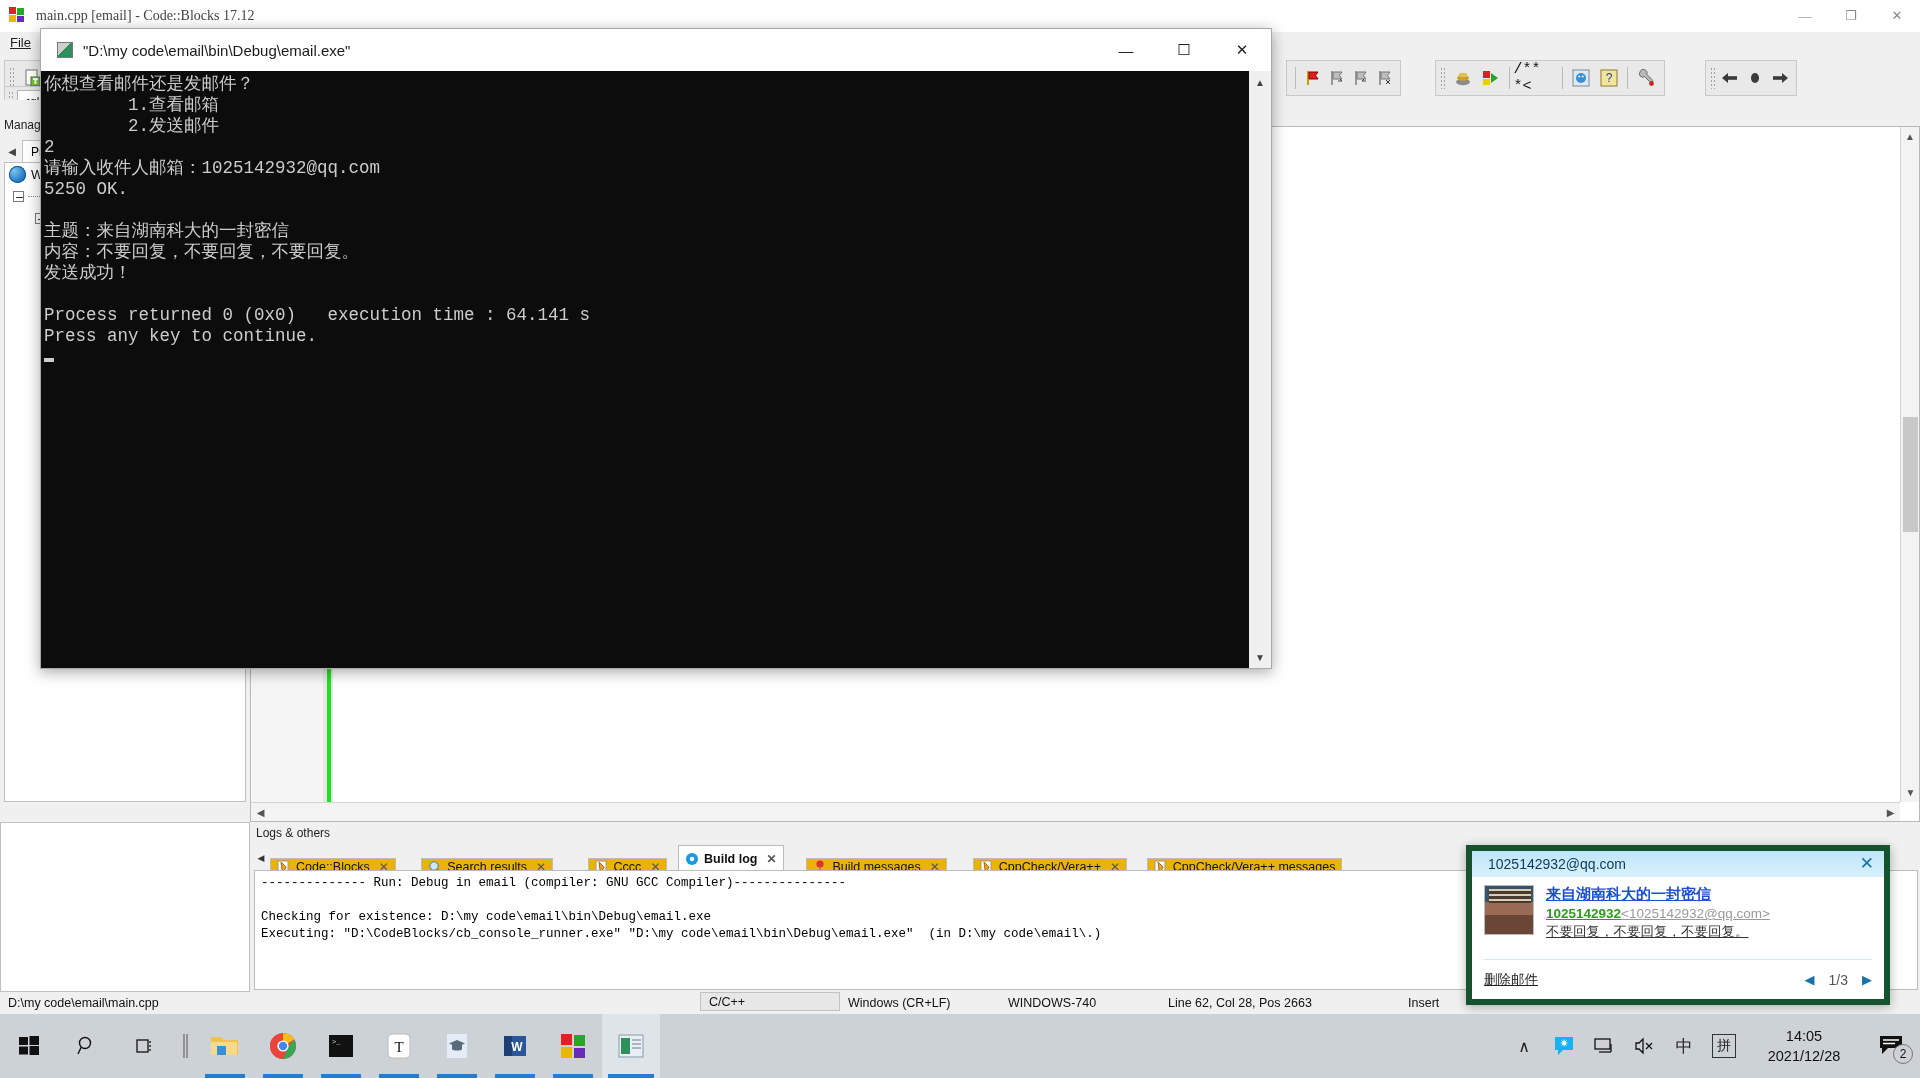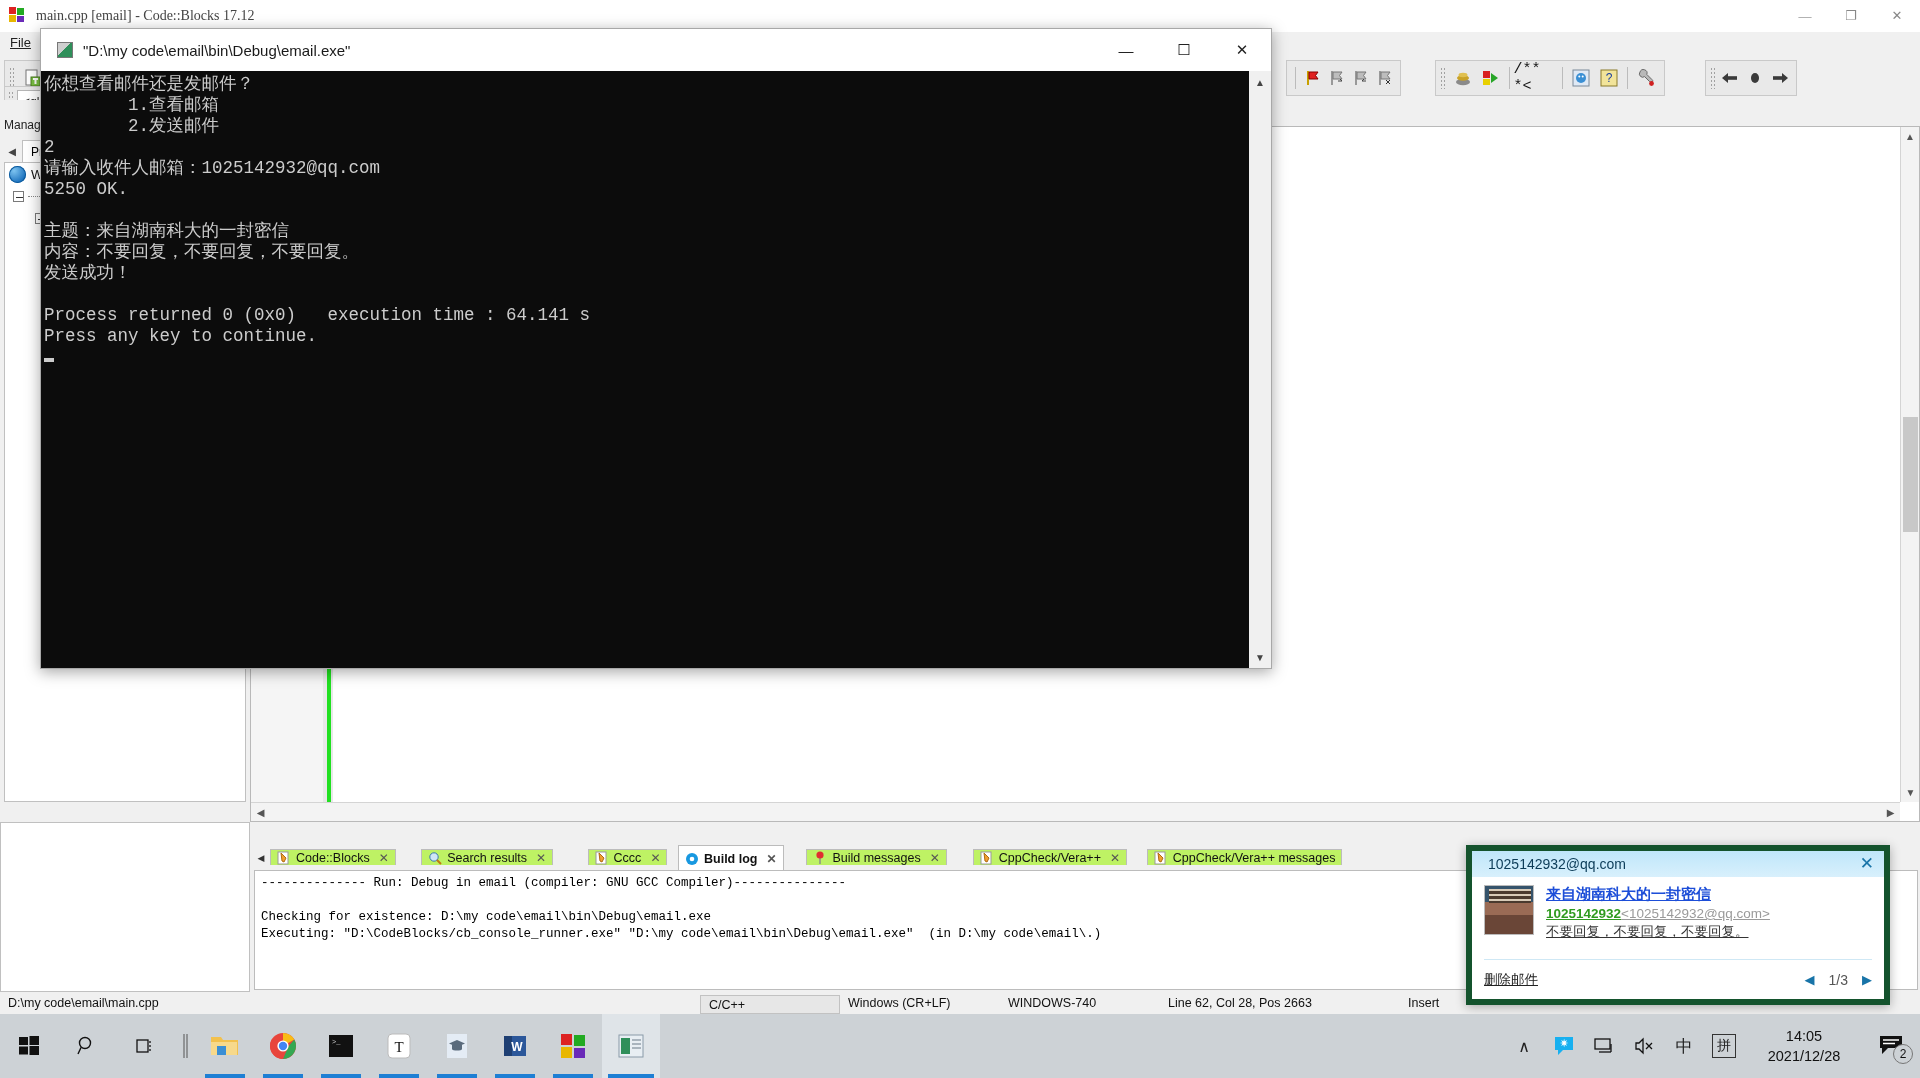--- a/index.html
+++ b/index.html
@@ -78,33 +78,33 @@
   .vscroll .arrow { height:19px; display:flex; align-items:center; justify-content:center; font-size:10px; color:#555; }
   .vscroll .thumb { position:absolute; left:2px; width:15px; background:#c8c8c8; }
   .hscroll { position:absolute; left:0; right:19px; bottom:0; height:19px; background:#f3f3f3; border-top:1px solid #d4d4d4; display:flex; align-items:center; justify-content:space-between; }
   .hscroll .arrow { width:19px; text-align:center; font-size:10px; color:#555; }
 
   
   #cb-logs { position:absolute; left:250px; top:822px; right:0; height:170px; background:#f0f0f0; }
   #logs-title { font-size:12px; color:#222; padding:4px 6px 2px 6px; }
   #log-tabbar { position:absolute; left:0; top:22px; width:100%; height:26px; }
   #log-tabbar .ltleft { position:absolute; left:4px; top:4px; width:14px; height:20px; display:flex; align-items:center; justify-content:center; font-size:9px; color:#333; }
-  .logtab { position:absolute; top:5px; height:16px; background:#bef264; border:1px solid #bcbcbc; border-bottom:none;
+  .logtab { position:absolute; top:14px; height:16px; background:#eab308; border:1px solid #bcbcbc; border-bottom:none;
             display:flex; align-items:center; padding:0 6px; font-size:12.5px; color:#111; gap:5px; }
   .logtab.active { background:#fff; font-weight:bold; height:26px; top:1px; }
   .logtab .tx { color:#555; font-size:12px; margin-left:4px; }
   .tabicon { width:14px; height:14px; display:inline-block; }
   #log-content { position:absolute; left:4px; top:48px; right:2px; bottom:2px; background:#fff; border:1px solid #bcbcbc;
      font-family:"Liberation Mono", monospace; font-size:12.5px; color:#000; padding:4px 6px; line-height:17px; white-space:pre; overflow:hidden; }
 
   
   #cb-leftbottom { position:absolute; left:0; top:822px; width:250px; height:170px; background:#fff; border:1px solid #c0c0c0; }
 
   
-  #cb-status { position:absolute; left:0; top:992px; width:1920px; height:22px; background:#f0f0f0; display:flex; align-items:flex-end; font-size:12.5px; color:#111; }
+  #cb-status { position:absolute; left:0; top:992px; width:1920px; height:22px; background:#f0f0f0; display:flex; align-items:flex-start; font-size:12.5px; color:#111; }
   #cb-status .seg { padding:0 8px; height:22px; display:flex; align-items:center; }
   #cb-status .sunken { border:1px solid #c2c2c2; background:#e7e7e7; height:19px; }
 
   
   #console {
     position:absolute; left:40px; top:28px; width:1232px; height:641px;
     background:#fff; border:1px solid #a8a8a8; box-shadow:0 3px 14px rgba(0,0,0,.35);
   }
   #console-title { height:42px; background:#fff; display:flex; align-items:center; position:relative; }
   #console-title .cicon { width:16px; height:16px; margin-left:16px; margin-right:10px;
@@ -368,20 +368,21 @@
         <div class="arrow" style="position:absolute;bottom:0;width:19px;">▼</div>
       </div>
       <div class="hscroll">
         <span class="arrow">◀</span>
         <span class="arrow">▶</span>
       </div>
     </div>
   </div>
 
   <div id="cb-logs">
+    <div id="logs-title">Logs &amp; others</div>
     <div id="log-tabbar">
       <span class="ltleft">◀</span>
     <div class="logtab" style="left: 20px;">
           <span class="tabicon"><svg width="14" height="14" viewBox="0 0 14 14">
               <rect x="1" y="1" width="10" height="12" fill="#fff" stroke="#999"></rect>
               <path d="M4 2l5 5-2 4-2-1z" fill="#f0a030" stroke="#b06a10"></path>
             </svg></span>
           <span>Code::Blocks</span>
           <span class="tx">✕</span>
         </div>

